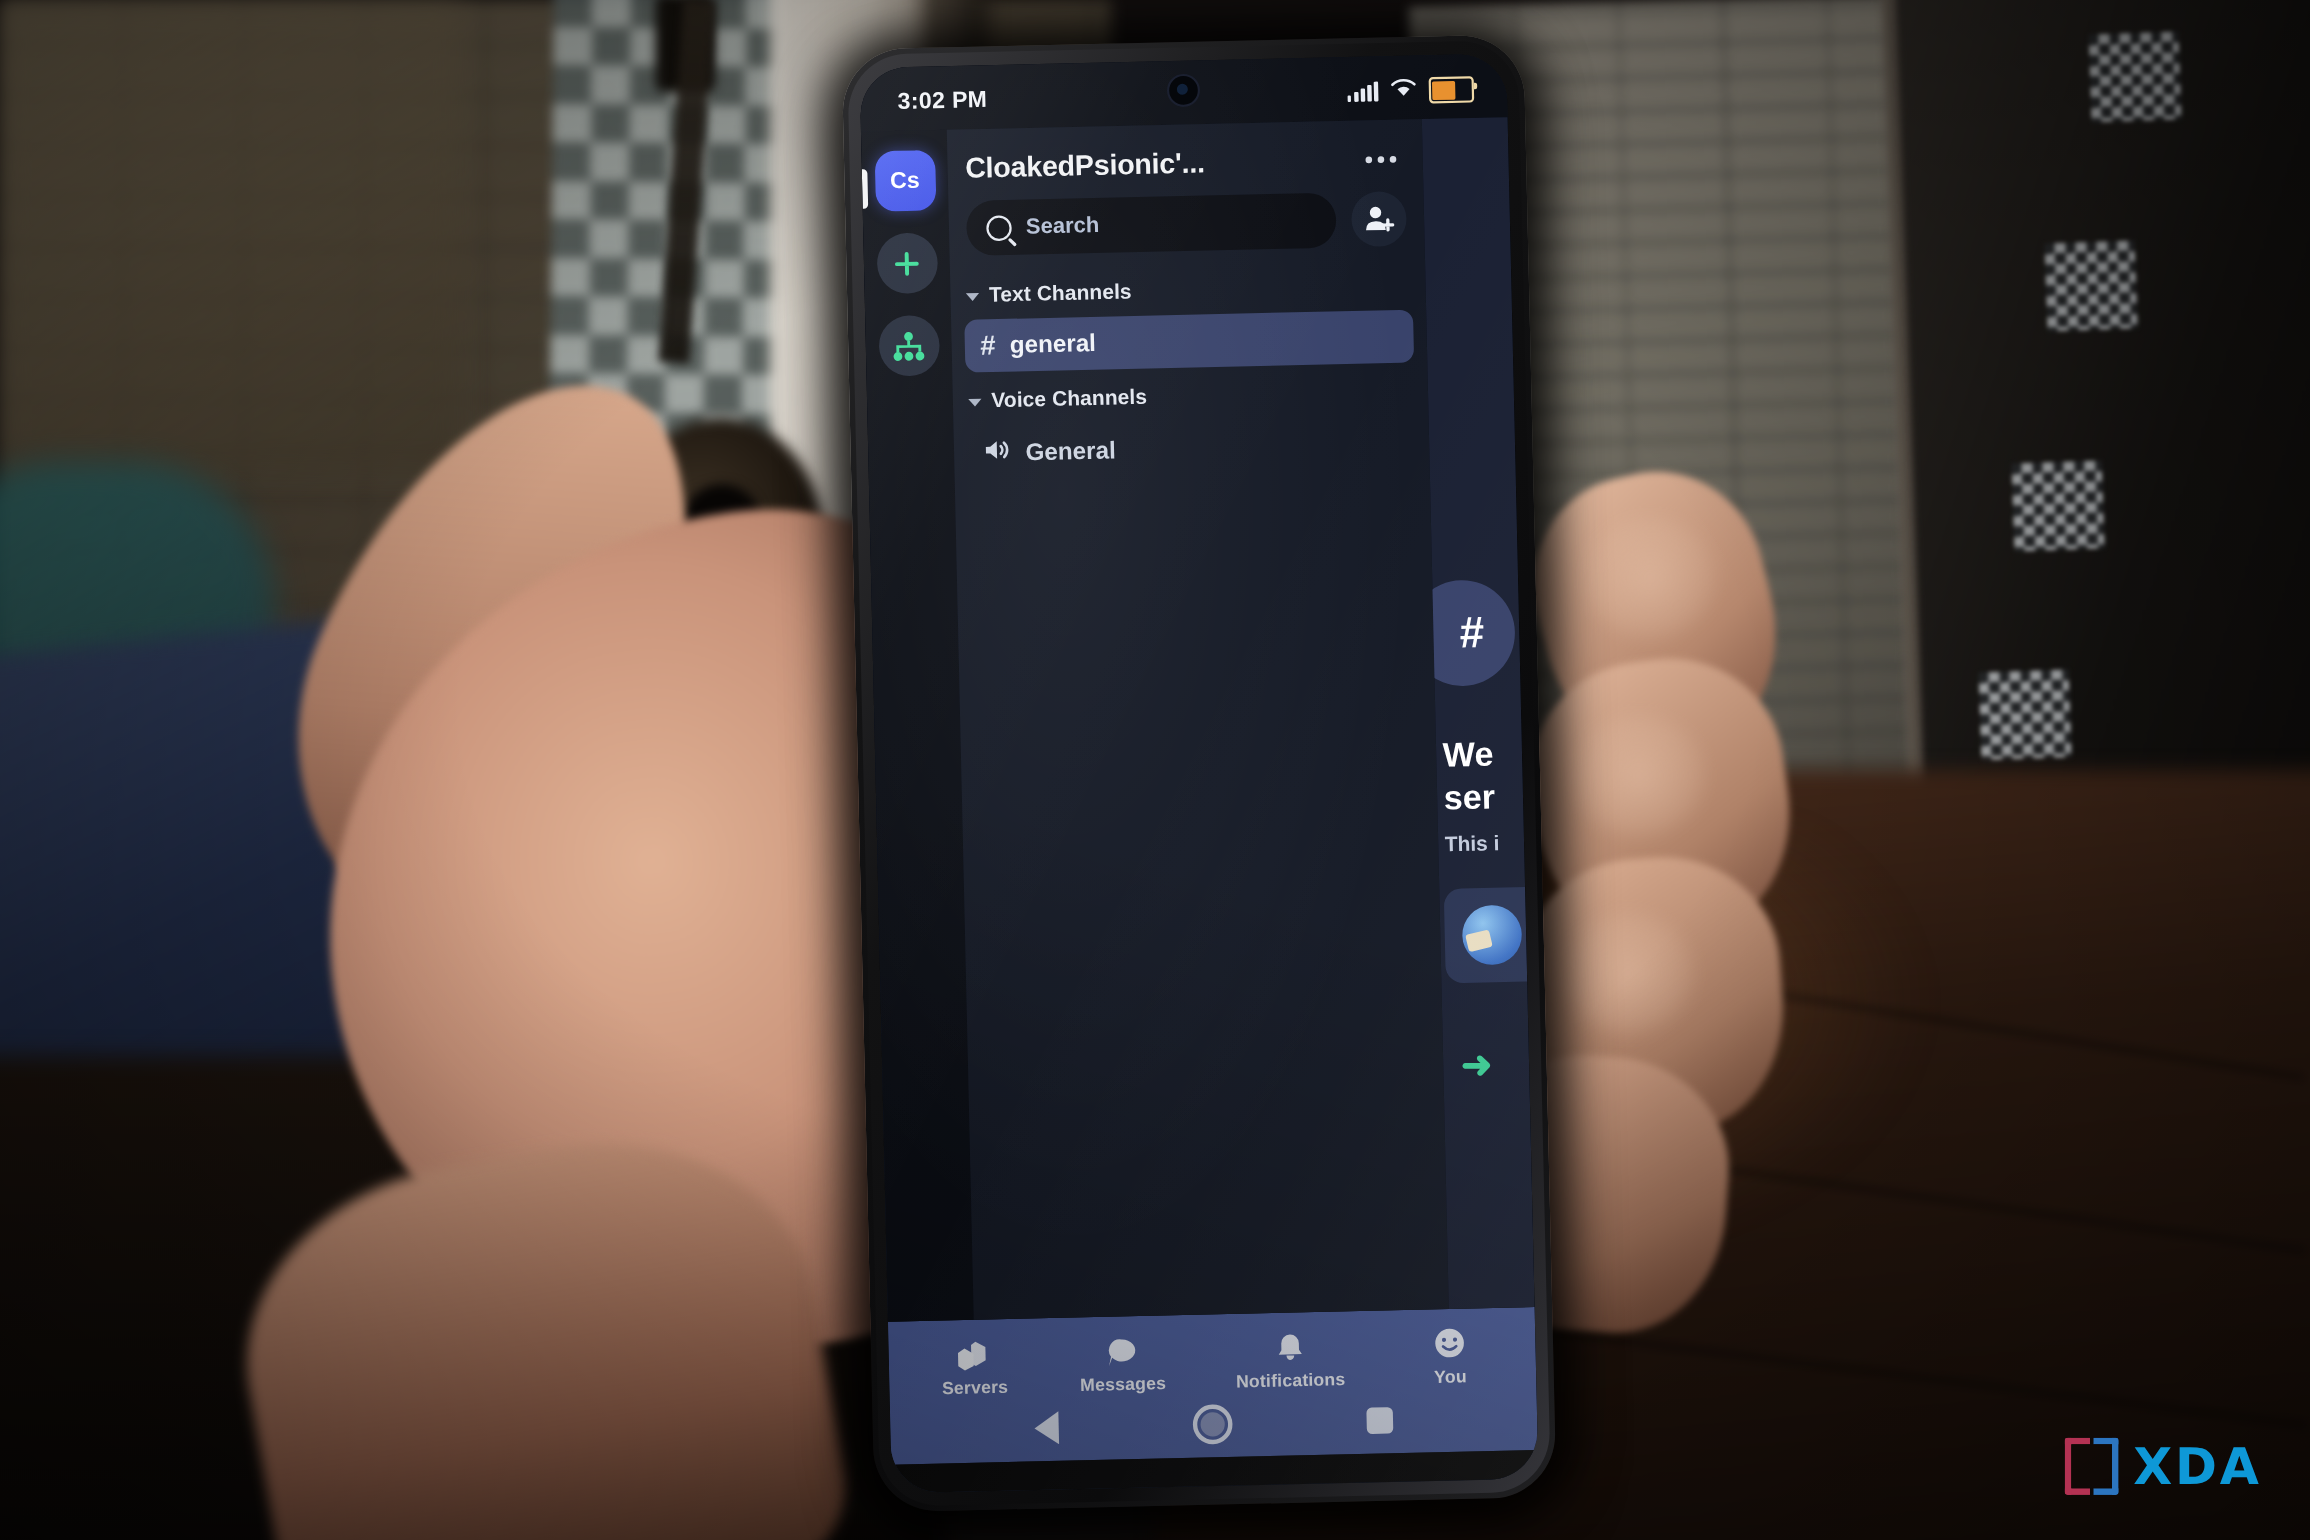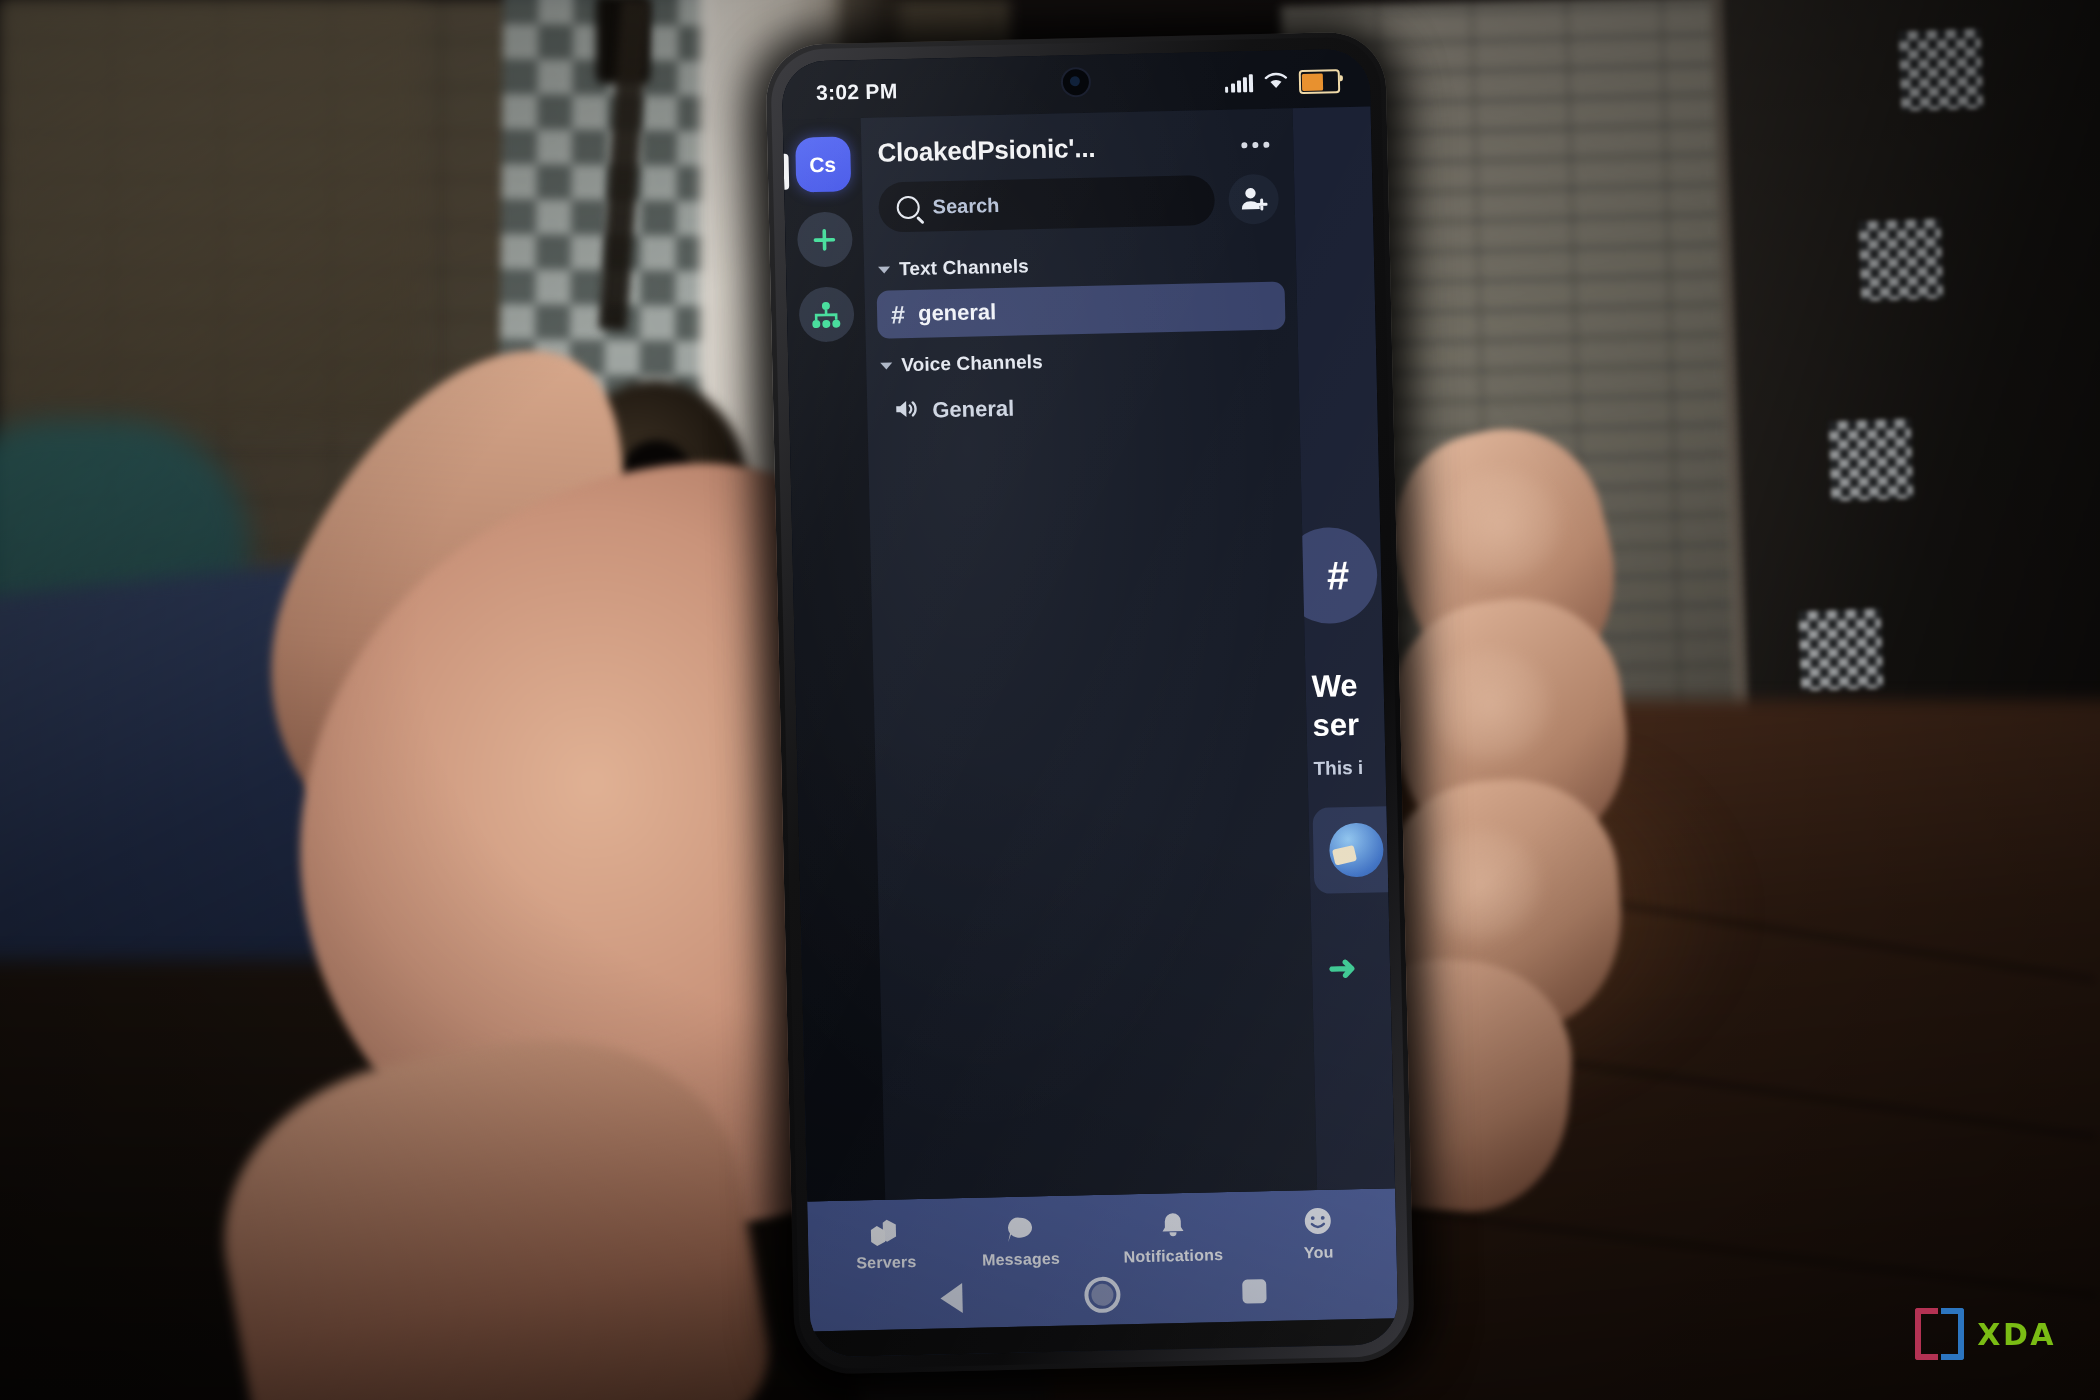--- a/index.html
+++ b/index.html
@@ -235,21 +235,21 @@
   .sys-rec{width:24px;height:24px;border-radius:5px;background:#dfe5f4;}
 
   .chin{height:26px;background:#0a0a0b;}
 
   
   #xda{position:absolute;right:44px;bottom:40px;display:flex;align-items:center;gap:13px;
     opacity:.92;}
   .xb{display:flex;gap:3px;}
   .xb-l{width:17px;height:40px;border:6px solid #c2365a;border-right:none;border-radius:3px 0 0 3px;}
   .xb-r{width:17px;height:40px;border:6px solid #2f7fd0;border-left:none;border-radius:0 3px 3px 0;}
-  .xda-t{color:#84cc16;font-size:30px;font-weight:700;letter-spacing:2.5px;
+  .xda-t{color:#0ea5e9;font-size:46px;font-weight:700;letter-spacing:2.5px;
     font-family:"DejaVu Sans",sans-serif;}
 </style>
 </head>
 <body>
 
 <div id="scene">
   <div class="bg-layer brick-wall"></div>
   <div class="bg-layer brick-wall2"></div>
   <div class="bg-layer tile-strip"></div>
   <div class="bg-layer column"></div>

